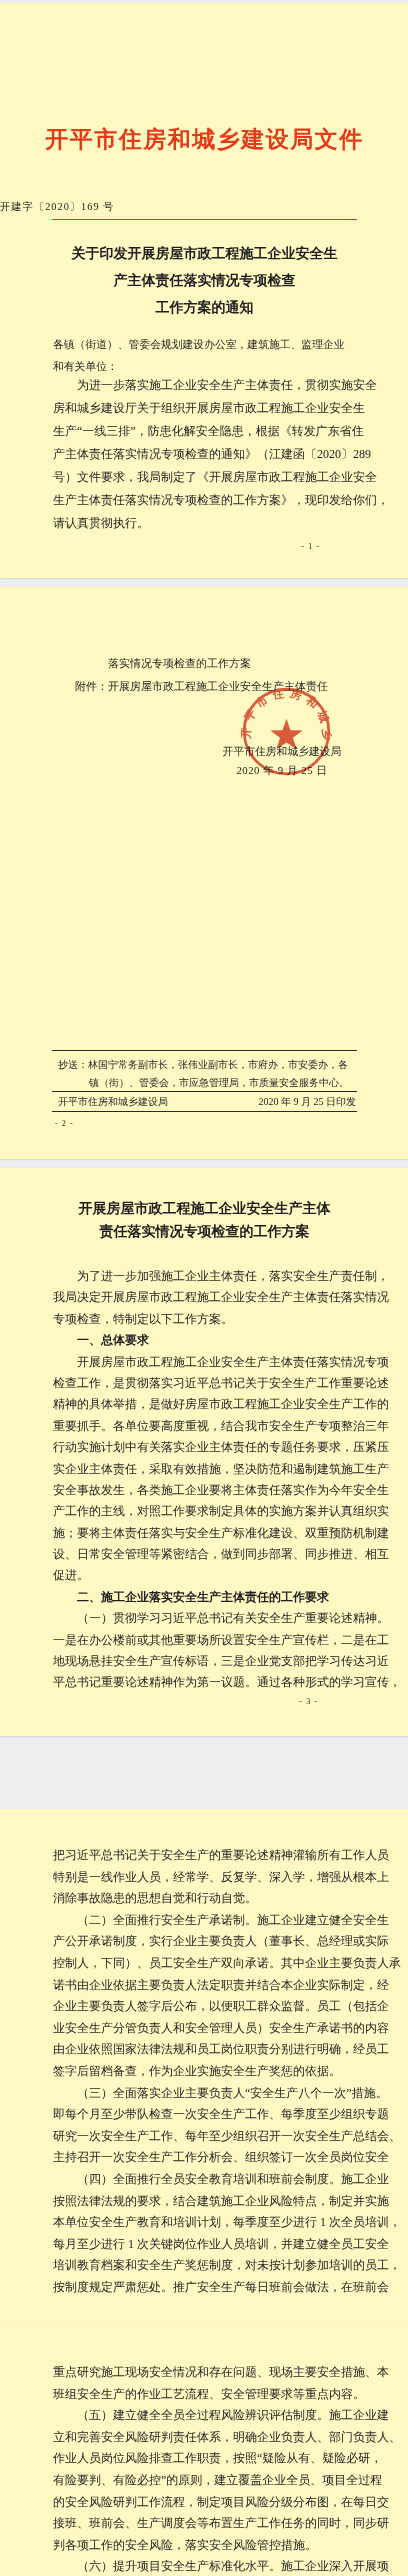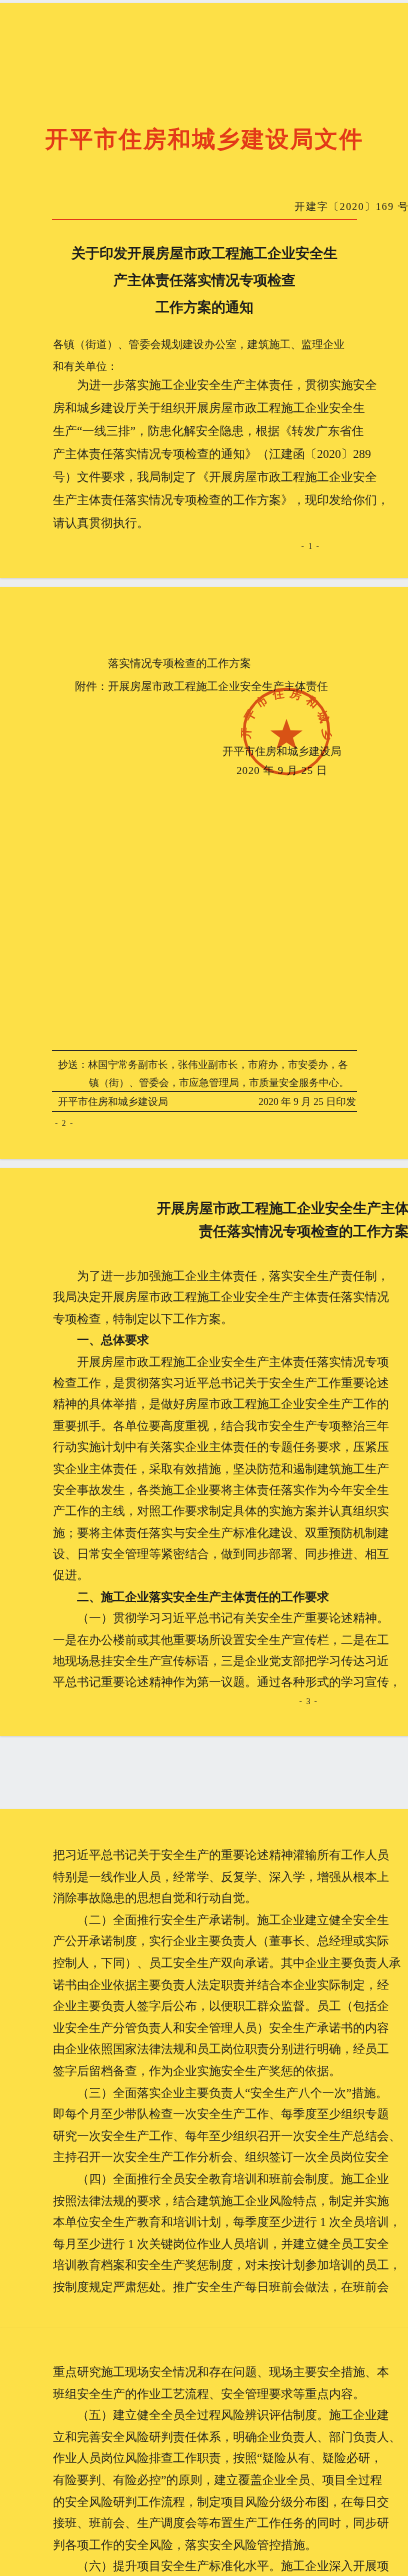--- a/index.html
+++ b/index.html
@@ -1,28 +1,28 @@
 <!DOCTYPE html>
 <html style="font-size:8.2px"><head>
 <meta charset="utf-8">
 <style>
   html,body{margin:0;padding:0;background:#eceef0;}
   #root{position:relative;width:409px;height:3468px;background:#eceef0;
         font-family:"Liberation Serif","DejaVu Serif",serif;color:#1e1e1e;overflow:hidden;}
-  .page{position:absolute;left:0;width:409px;background:#fde047;
+  .page{position:absolute;left:0;width:409px;background:#fef9c3;
         box-shadow:0 0.5px 2.1px rgba(60,60,80,.28);overflow:hidden;}
   .p1{top:3.1px;height:575px}
   .p2{top:587px;height:572px}
   .p3{top:1168px;height:568px}
   .p4{top:1809px;height:569px}
   .p5{top:2328px;height:569px}
 
   .agency{position:absolute;top:121px;left:0;width:100%;text-align:center;
           color:#e33a18;font-weight:bold;font-size:23px;letter-spacing:1.5px;white-space:nowrap}
-  .docno{position:absolute;top:197px;left:0;width:100%;text-align:right;font-size:10.3px;letter-spacing:1px}
+  .docno{position:absolute;top:197px;left:0;width:100%;text-align:left;font-size:10.3px;letter-spacing:1px}
   .rule{position:absolute;top:216px;left:52px;right:52px;border-top:1.5px solid #e33a18}
 
   .title{position:absolute;top:237px;left:0;width:100%;text-align:center;font-weight:bold;font-size:14px}
   .title .ln{height:27px;line-height:27px;white-space:nowrap}
 
   .addr{position:absolute;top:331px;left:53px;width:309px;font-size:10.8px}
   .addr .ln{height:21.6px;line-height:21.6px;white-space:nowrap}
 
   .body{position:absolute;left:53px;width:312px;font-size:12px}
   .body .ln{white-space:nowrap}
@@ -49,21 +49,21 @@
   .cc-top{position:absolute;top:463px;left:52px;right:52px;border-top:1px solid #2a2a2a}
   .cc{position:absolute;top:469px;left:58px;right:49px;font-size:10px}
   .cc .ln{height:17.5px;line-height:17.5px;white-space:nowrap}
   .cc .hang{padding-left:31px}
   .cc-mid{position:absolute;top:504px;left:52px;right:52px;border-top:0.5px solid #2a2a2a}
   .imprint{position:absolute;top:507px;left:58px;right:53px;height:15.5px;line-height:15.5px;font-size:10px}
   .imprint .iorg{float:left}
   .imprint .idate{float:right}
   .cc-bot{position:absolute;top:524px;left:52px;right:52px;border-top:0.5px solid #2a2a2a}
 
-  .plan-title{position:absolute;top:29px;left:0;width:100%;text-align:right;font-weight:bold;font-size:14px}
+  .plan-title{position:absolute;top:29px;left:0;width:100%;text-align:center;font-weight:bold;font-size:14px}
   .plan-title .ln{height:23px;line-height:23px;white-space:nowrap}
 
   .p3 .body{top:98px}.p3 .body .ln{height:21.4px;line-height:21.4px}
   .p4 .body{top:36px} .p4 .body .ln{height:21.6px;line-height:21.6px}
   .p5 .body{top:34px} .p5 .body .ln{height:21.6px;line-height:21.6px}
 </style>
 </head>
 <body>
 
 <div id="root">

